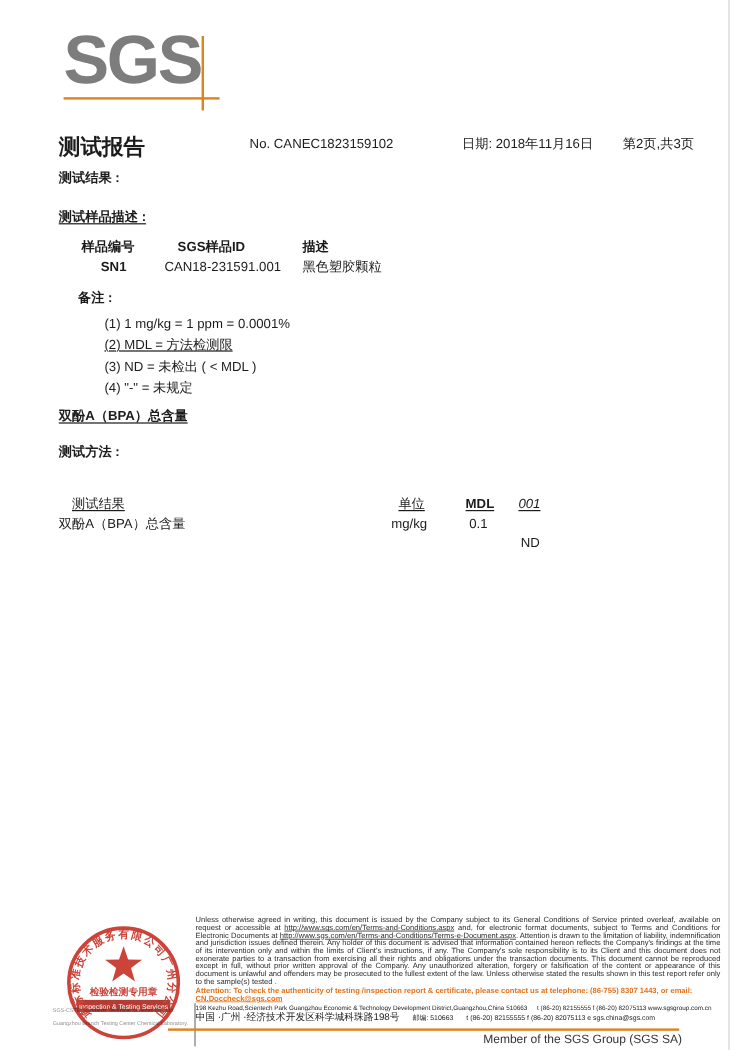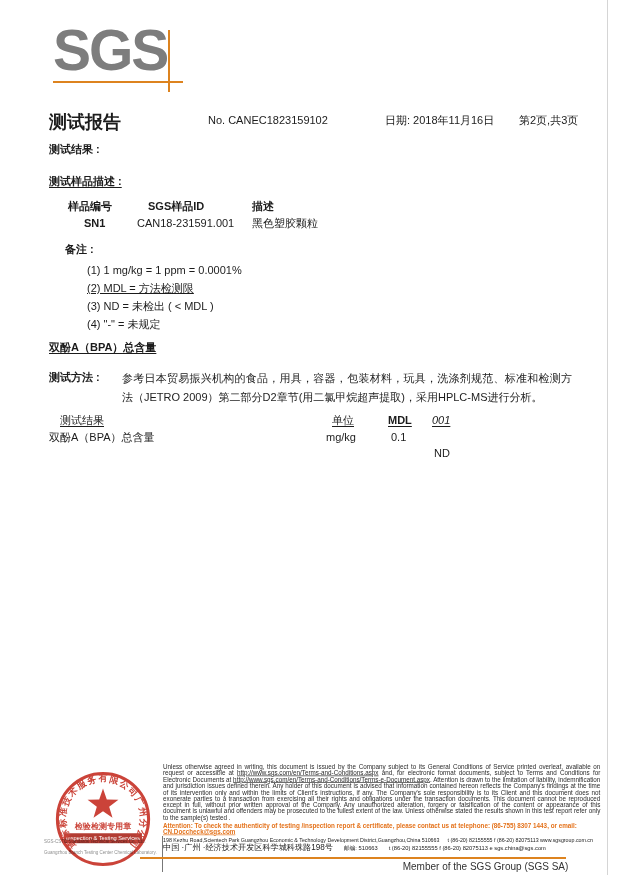--- a/index.html
+++ b/index.html
@@ -70,21 +70,20 @@
 
   <div class="abs fs11 bold" style="left:49px; top:243px;margin-left:16px;">备注 :</div>
   <div class="abs fs11" style="left:87px; top:264px;">(1) 1 mg/kg = 1 ppm = 0.0001%</div>
   <div class="abs fs11" style="left:87px; top:282px;text-decoration:underline;">(2) MDL = 方法检测限</div>
   <div class="abs fs11" style="left:87px; top:300px;">(3) ND = 未检出 ( &lt; MDL )</div>
   <div class="abs fs11" style="left:87px; top:318px;">(4) "-" = 未规定</div>
 
   <div class="abs fs11 bold u" style="left:49px; top:341px;">双酚A（BPA）总含量</div>
 
   <div class="abs fs11 bold" style="left:49px; top:371px;">测试方法 :</div>
-  <div class="abs method-text" style="left:122px; top:369px; width:450px;">参考日本贸易振兴机构的食品，用具，容器，包装材料，玩具，洗涤剂规范、标准和检测方法（JETRO 2009）第二部分D2章节(用二氯甲烷超声提取)，采用HPLC-MS进行分析。</div>
 
   <div class="abs fs11 u" style="left:60px; top:414px;">测试结果</div>
   <div class="abs fs11 u" style="left:332px; top:414px;">单位</div>
   <div class="abs fs11 u bold" style="left:388px; top:414px;">MDL</div>
   <div class="abs fs11 u it" style="left:432px; top:414px;">001</div>
 
   <div class="abs fs11" style="left:49px; top:431px;">双酚A（BPA）总含量</div>
   <div class="abs fs11" style="left:326px; top:431px;">mg/kg</div>
   <div class="abs fs11" style="left:391px; top:431px;">0.1</div>
   <div class="abs fs11" style="left:434px; top:431px;margin-top:16px;">ND</div>

